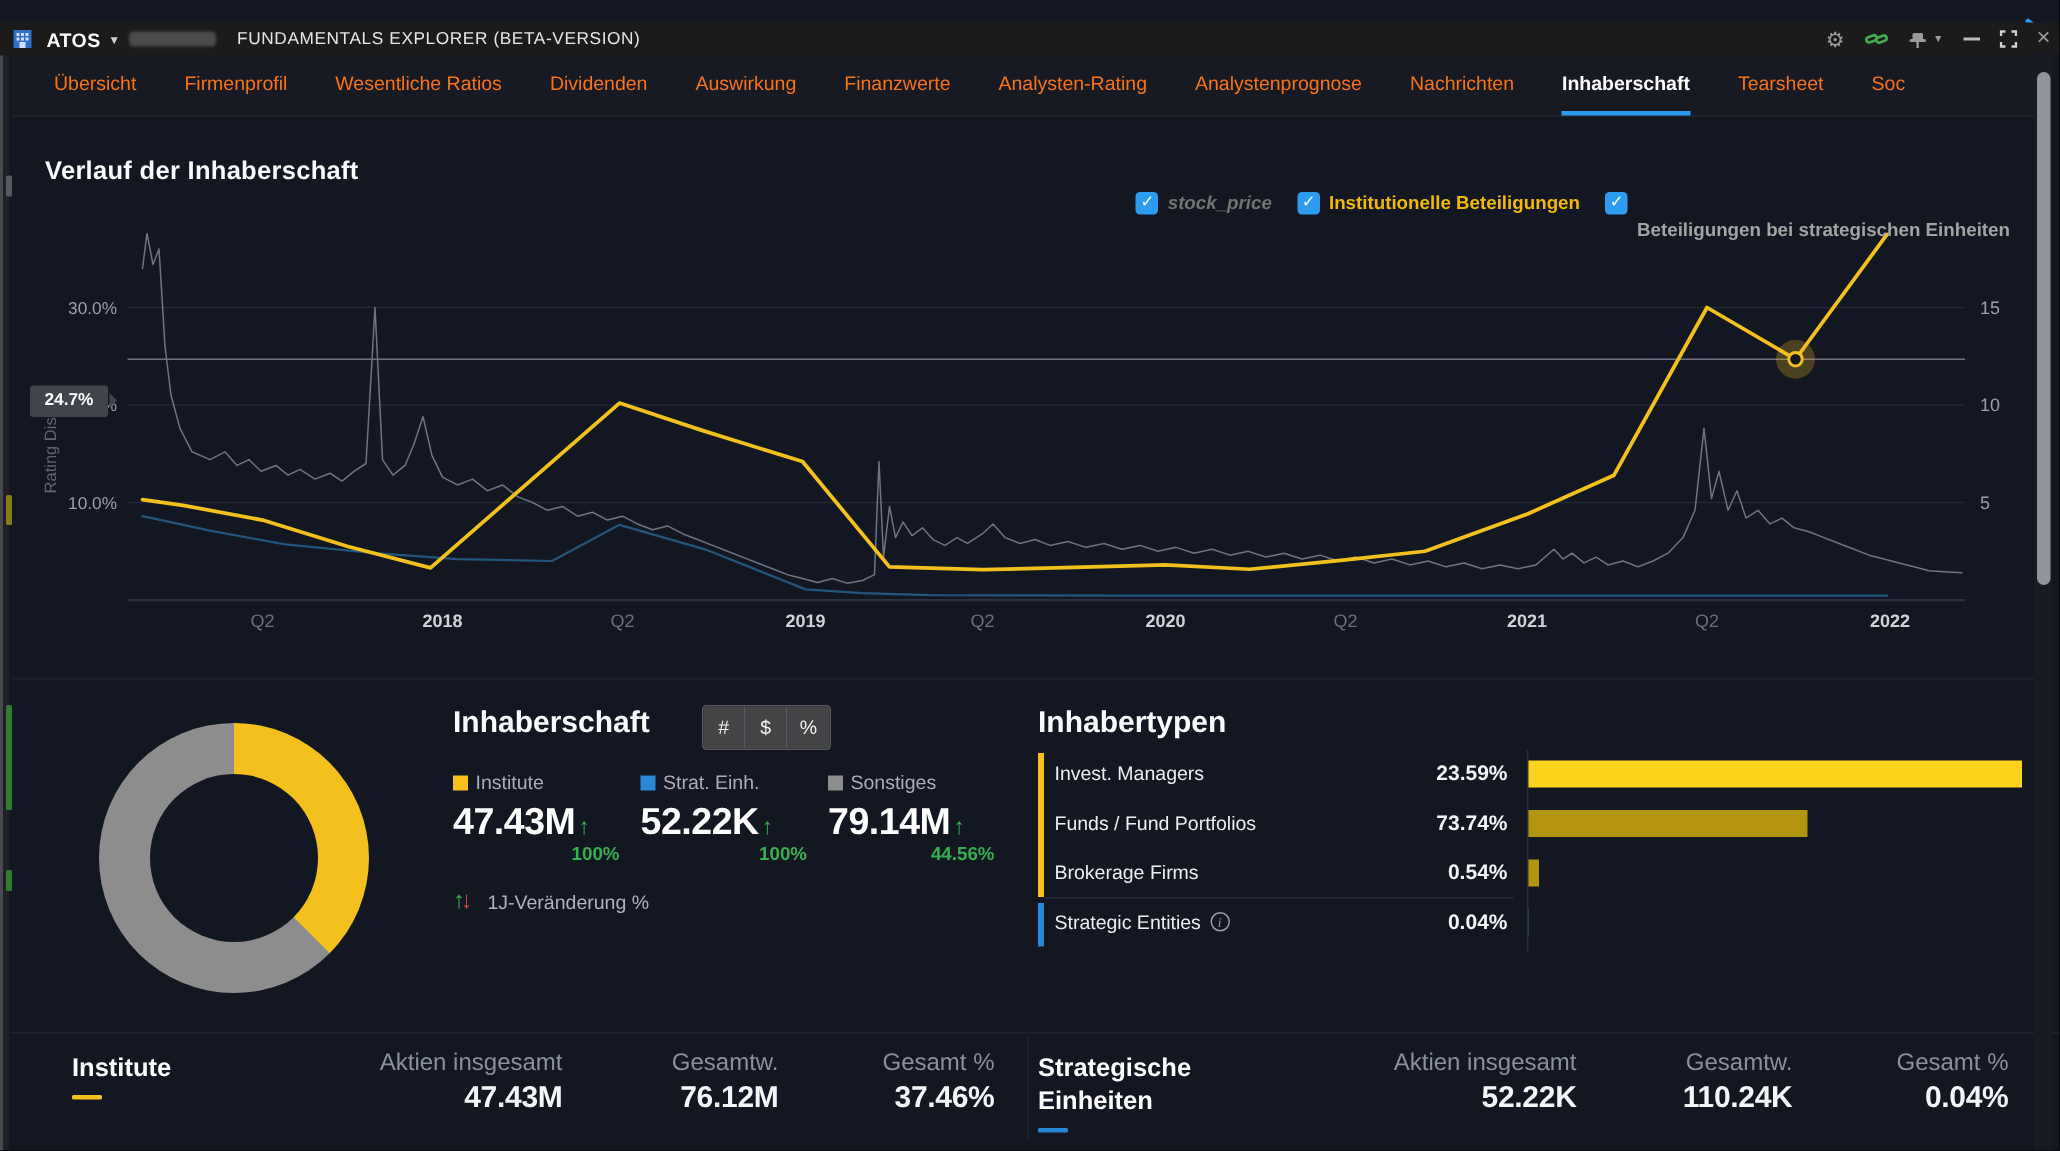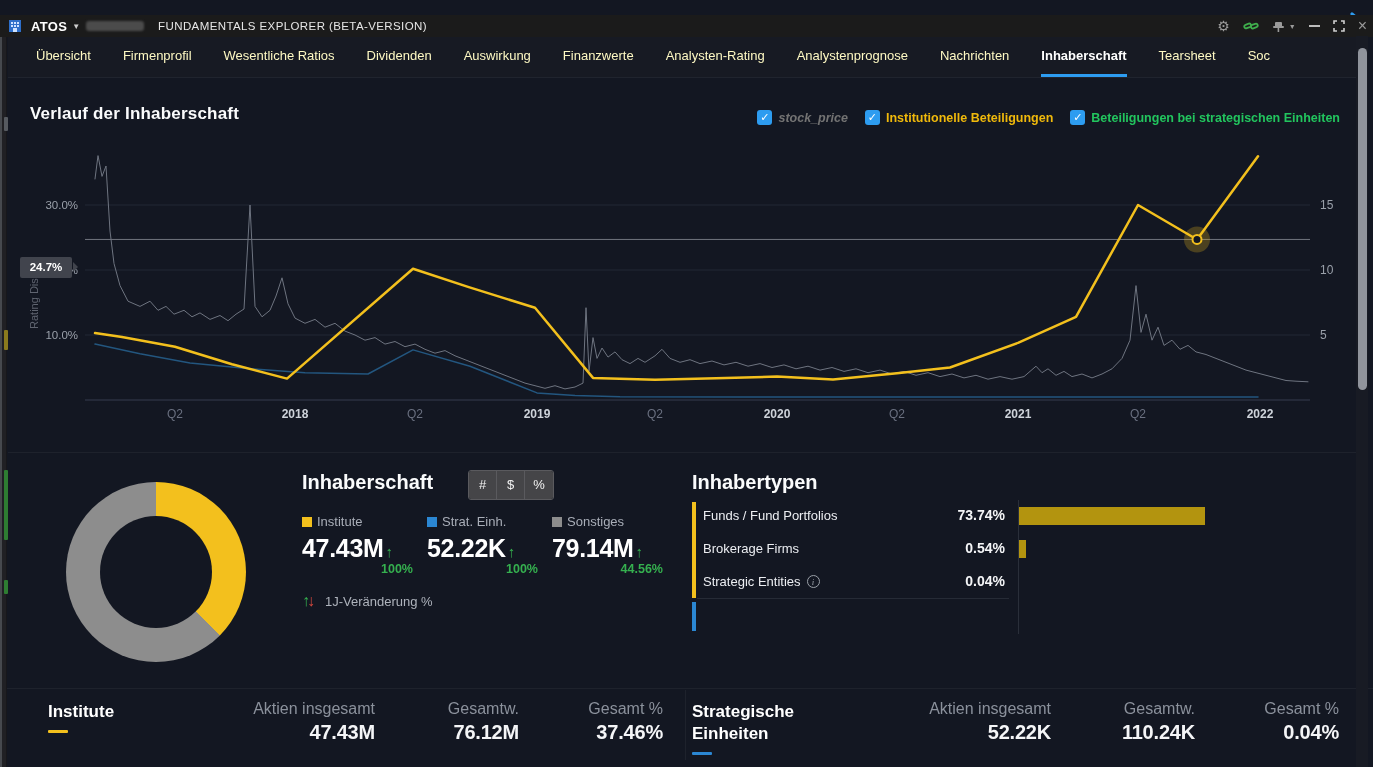--- a/index.html
+++ b/index.html
@@ -29,21 +29,21 @@
     background:repeating-linear-gradient(90deg,#3e3e44 0 2px,transparent 2px 10px); }
   .tri-btn { position:absolute; top:2px; width:12px; height:9px; background:#2e2e33; color:#8d8d92;
     font-size:6px; line-height:9px; text-align:center; border-radius:2px; }
   
   .left-edge { position:absolute; left:0; top:35px; width:7px; height:732px; background:#202024;
     border-right:1px solid #17171b; border-left:2px solid #46494e; z-index:25; }
   .edge-mark { position:absolute; left:2px; width:4px; border-radius:1px; }
   
   .tabbar { position:absolute; left:8px; top:35px; width:1358px; height:43px; background:#171a23;
     border-bottom:1px solid #20242e; display:flex; align-items:stretch; padding-left:12px; z-index:20; }
-  .tab { display:flex; align-items:center; margin:0 16px; color:#fef9c3; font-size:13px;
+  .tab { display:flex; align-items:center; margin:0 16px; color:#f97316; font-size:13px;
     white-space:nowrap; border-bottom:3px solid transparent; padding-top:2px; cursor:default; }
   .tab.active { color:#ffffff; border-bottom-color:#2d9cf0; font-weight:bold; }
   .tab-overflow { position:absolute; right:10px; top:12px; width:16px; height:16px; }
   
   .chart-title { position:absolute; left:30px; top:104px; font-size:17px; font-weight:bold; color:#fafbfc; letter-spacing:.2px; z-index:5; }
   .chart-legend { position:absolute; top:110px; right:33px; display:flex; gap:17px; align-items:center; z-index:5; }
   .legend-item { display:flex; align-items:center; gap:6px; font-size:12.5px; font-weight:bold; }
   .legend-check { width:15px; height:15px; background:#2d9cf0; border-radius:3px; color:#fff;
     font-size:11px; line-height:15px; text-align:center; cursor:pointer; }
   #chart-svg { position:absolute; left:0; top:130px; z-index:3; }
@@ -185,21 +185,21 @@
       <span class="legend-item">
         <span class="legend-check">✓</span>
         <span class="legend-label" style="color: #737373; font-style: italic;">stock_price</span>
       </span>
       <span class="legend-item">
         <span class="legend-check">✓</span>
         <span class="legend-label" style="color: rgb(240, 185, 11);">Institutionelle Beteiligungen</span>
       </span>
       <span class="legend-item">
         <span class="legend-check">✓</span>
-        <span class="legend-label" style="color: #22c55e;">Beteiligungen bei strategischen Einheiten</span>
+        <span class="legend-label" style="color: #a3a3a3; margin-top: 36px;">Beteiligungen bei strategischen Einheiten</span>
       </span>
     </div>
   <div class="rating-axis-label">Rating Distri</div>
   <svg id="chart-svg" width="1373" height="302">
       <line x1="85" y1="75" x2="1310" y2="75" stroke="#232834" stroke-width="1"></line>
       <text x="78" y="79" text-anchor="end" fill="#9aa0aa" font-size="11.5">30.0%</text>
       <line x1="85" y1="140" x2="1310" y2="140" stroke="#232834" stroke-width="1"></line>
       <text x="78" y="144" text-anchor="end" fill="#9aa0aa" font-size="11.5">20.0%</text>
       <line x1="85" y1="205" x2="1310" y2="205" stroke="#232834" stroke-width="1"></line>
       <text x="78" y="209" text-anchor="end" fill="#9aa0aa" font-size="11.5">10.0%</text>
@@ -266,20 +266,27 @@
   <div class="change-footnote">
     <span class="fn-up">↑</span>
     <span class="fn-down">↓</span>
     <span class="fn-label">1J-Veränderung %</span>
   </div>
 
   <div class="section-title" style="left:692px;top:471px">Inhabertypen</div>
   <div class="owner-rows" id="owner-rows">
       <div class="owner-row">
         <div class="owner-label">
+          <span>Invest. Managers</span>
+        </div>
+        <div class="owner-pct">23.59%</div>
+        <div class="owner-bar" style="background: rgb(255, 210, 30); width: 330px;"></div>
+      </div>
+      <div class="owner-row">
+        <div class="owner-label">
           <span>Funds / Fund Portfolios</span>
         </div>
         <div class="owner-pct">73.74%</div>
         <div class="owner-bar" style="background: rgb(179, 148, 15); width: 186.5px;"></div>
       </div>
       <div class="owner-row">
         <div class="owner-label">
           <span>Brokerage Firms</span>
         </div>
         <div class="owner-pct">0.54%</div>

